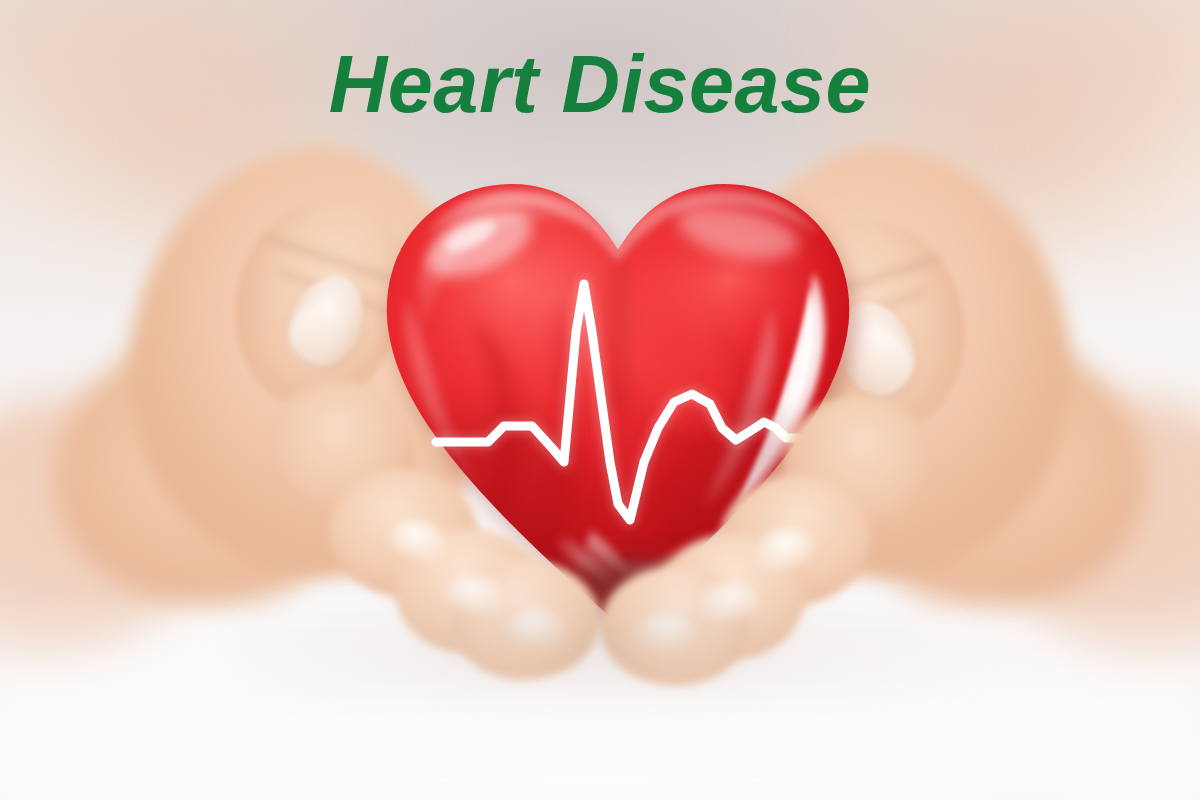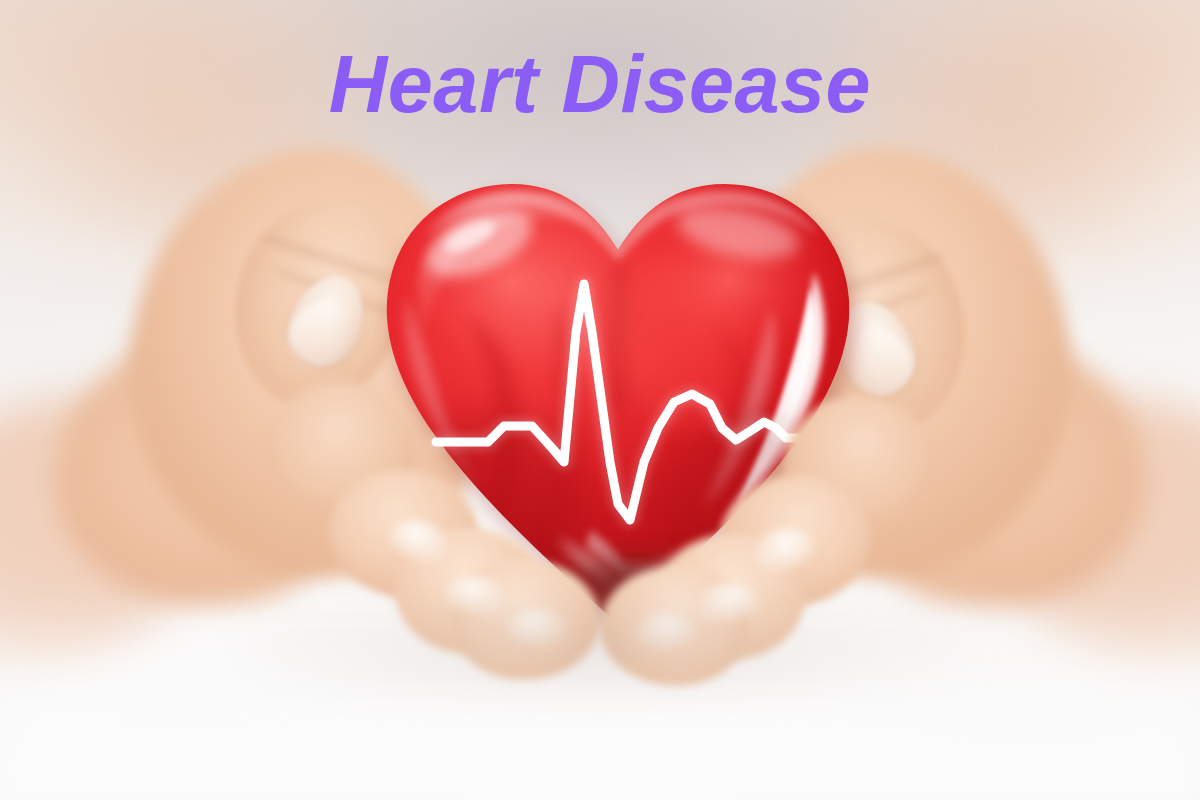--- a/index.html
+++ b/index.html
@@ -311,21 +311,21 @@
     position: absolute;
     left: 0; right: 0;
     top: 44px;
     text-align: center;
     font-family: "Liberation Sans", "DejaVu Sans", sans-serif;
     font-weight: 700;
     font-style: italic;
     font-size: 81px;
     line-height: 1;
     letter-spacing: 0.5px;
-    color: #8b5cf6;
+    color: #15803d;
     white-space: nowrap;
     user-select: none;
   }
 </style>
 </head>
 <body>
 
 <div id="stage">
 
   <div class="bg-base"></div>

